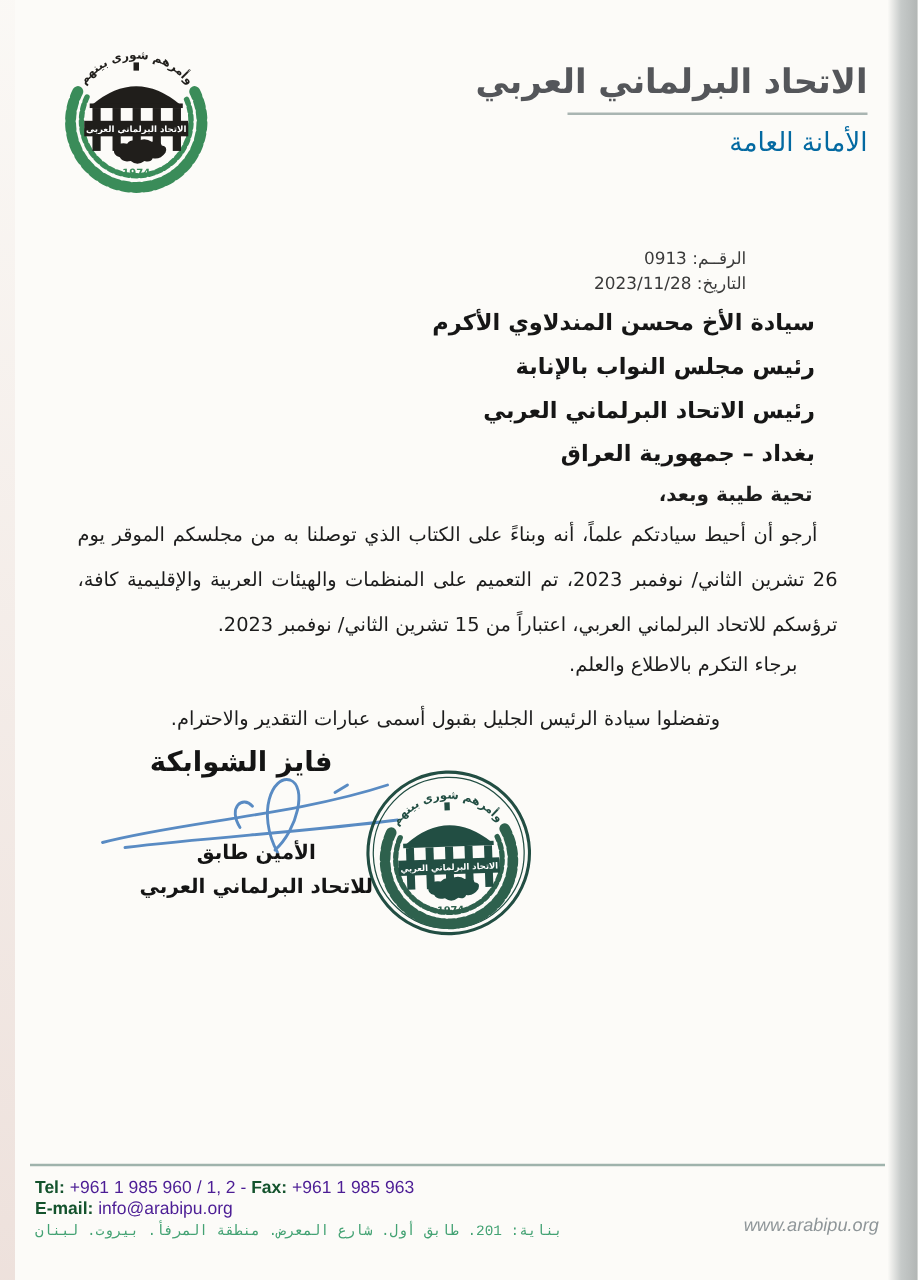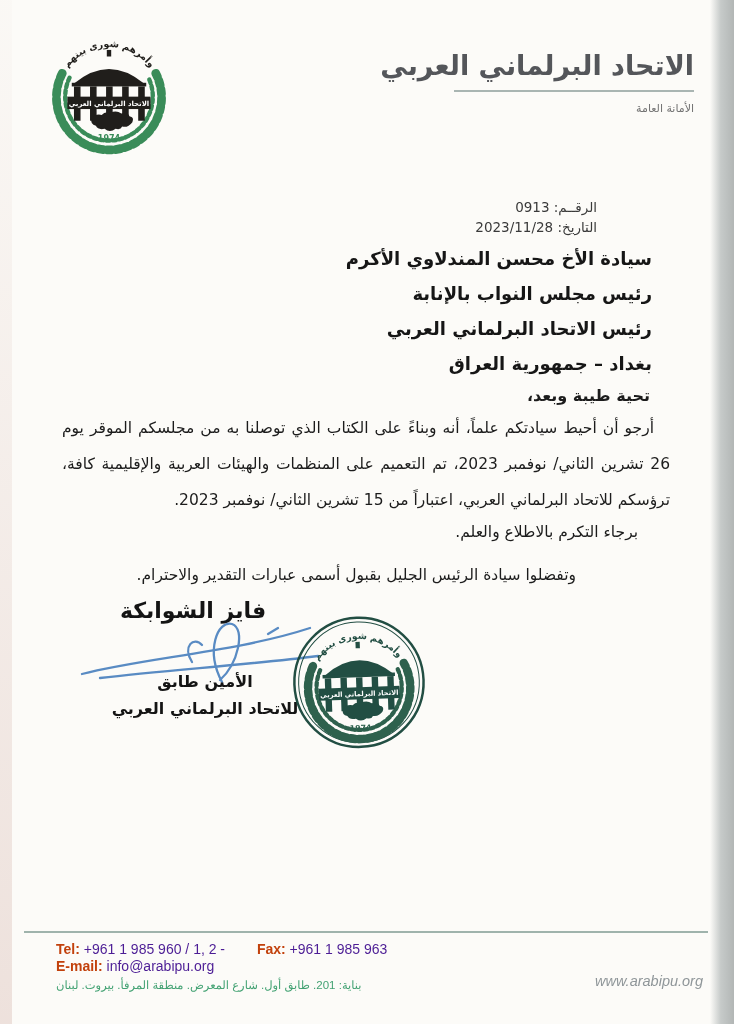--- a/index.html
+++ b/index.html
@@ -8,21 +8,21 @@
   .scan-edge-right{position:absolute;top:0;right:0;width:24px;height:100%;
     background:linear-gradient(to right, rgba(190,194,193,0) 0%, #c6cac9 45%, #b2b6b5 100%);}
   .scan-edge-left{position:absolute;top:0;left:0;width:12px;height:100%;
     background:linear-gradient(to bottom, rgba(232,218,212,0.08) 0%, rgba(223,199,192,0.5) 100%);}
 
   
   .logo{position:absolute;left:36px;top:22px;width:146px;height:142px;}
   .header-text{position:absolute;right:40px;top:50px;text-align:right;direction:rtl;}
   .org-title{font-size:27px;font-weight:600;color:#54565a;letter-spacing:0;}
   .header-divider{margin:9px 0 0 auto;width:240px;height:1.5px;background:#a9b5b2;}
-  .org-subtitle{margin-top:10px;font-size:11px;color:#737373;}
+  .org-subtitle{margin-top:10px;font-size:21px;color:#0369a1;}
 
   
   .ref-block{position:absolute;right:137px;top:197px;direction:rtl;text-align:right;
     font-size:13.5px;color:#3a3a3a;line-height:20px;}
 
   
   .recipient{position:absolute;right:82px;top:241px;direction:rtl;
     font-weight:bold;font-size:18px;color:#161616;line-height:35px;}
 
   
@@ -45,23 +45,23 @@
     font-size:16px;color:#141414;}
 
   
   .stamp{position:absolute;left:286px;top:612px;width:146px;height:142px;
     transform:rotate(-2deg);opacity:.95;}
 
   
   .footer-divider{position:absolute;left:24px;right:26px;top:931px;height:1.5px;background:#9fb3ac;}
   .footer-left{position:absolute;left:28px;top:941px;font-family:"Liberation Sans",sans-serif;
     font-size:14px;color:#4a4a4a;line-height:17px;}
-  .f-label{color:#c2410c;font-weight:bold;margin-left:28px;}
+  .f-label{color:#14532d;font-weight:bold;}
   .f-val{color:#4c1d95;}
-  .f-address{margin-top:2px;font-family:Liberation Sans, sans-serif;font-size:11.5px;color:#43a273;margin-left:28px;}
+  .f-address{margin-top:2px;font-family:Liberation Mono, monospace;font-size:11.5px;color:#43a273;}
   .footer-site{position:absolute;left:595px;top:973px;font-family:"Liberation Sans",sans-serif;
     font-size:14.5px;color:#8f9699;font-style:italic;}
 </style>
 </head>
 <body>
 
 <svg width="0" height="0" style="position:absolute" aria-hidden="true">
   <defs>
     <g id="emblem">
 

